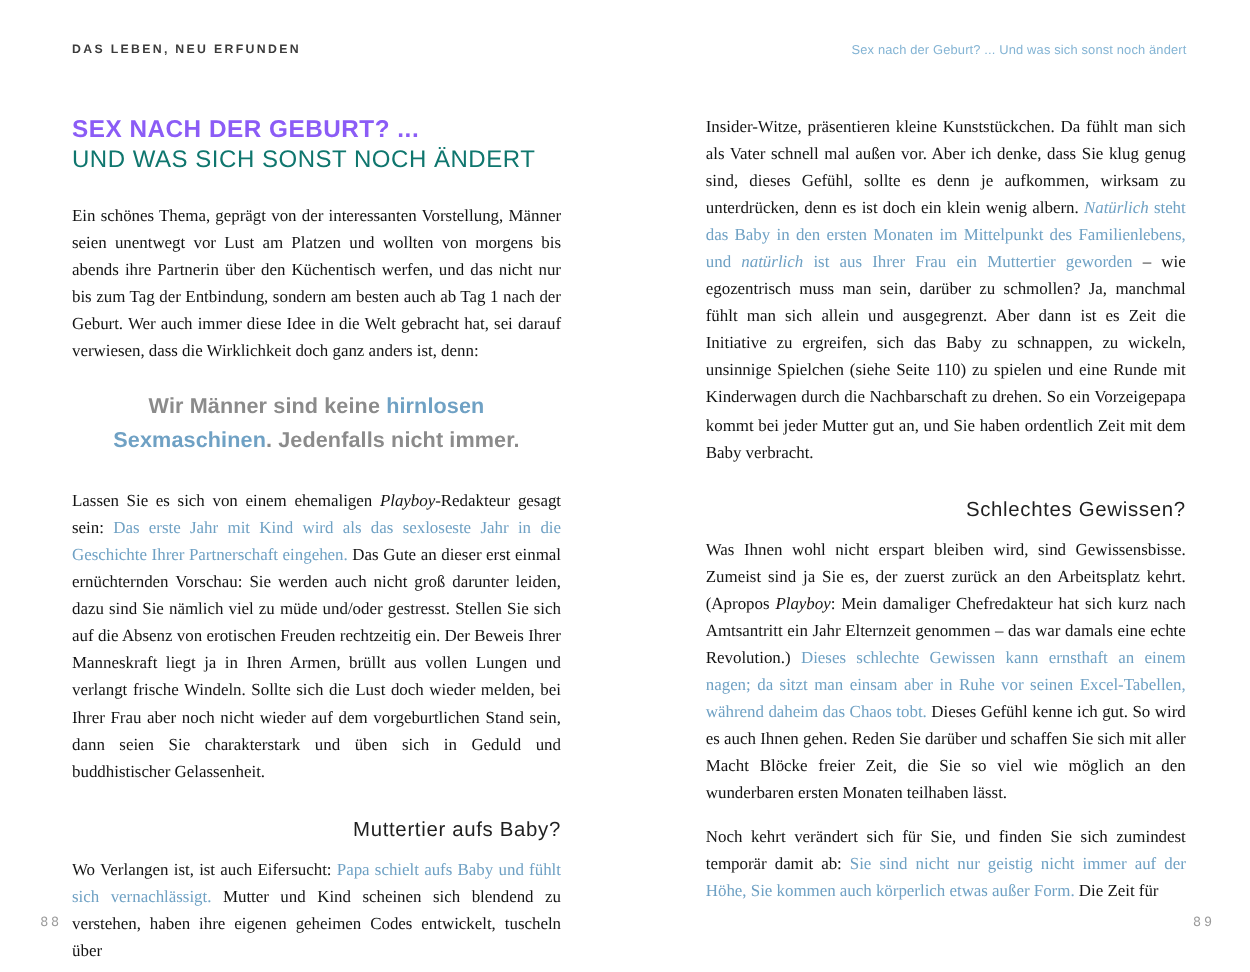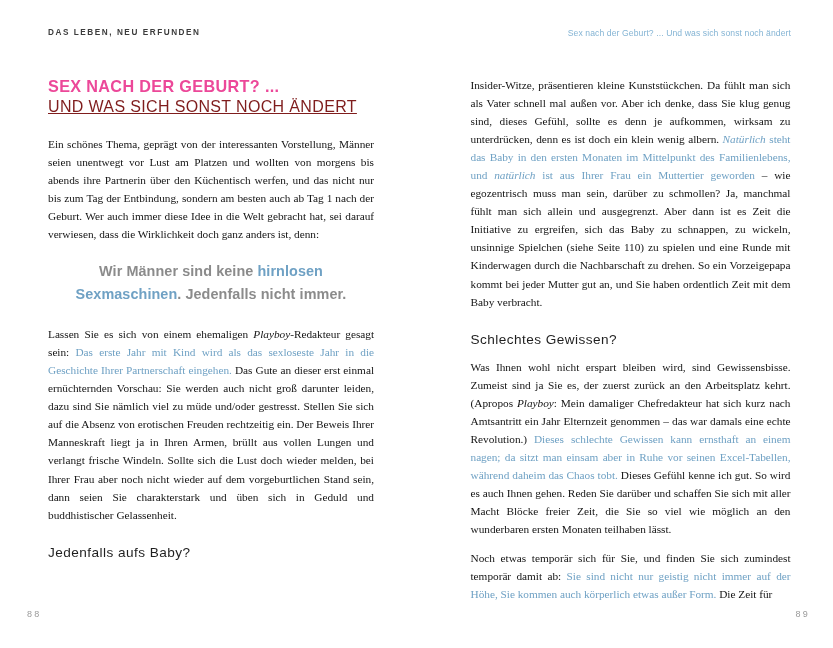--- a/index.html
+++ b/index.html
@@ -79,30 +79,29 @@
   .chapter-title {
     font-family: "Liberation Sans", sans-serif;
     margin: 0 0 17px 0;
     line-height: 1.30;
     letter-spacing: 0.35px;
   }
   .chapter-title .t1 {
     display: block;
     font-size: 16.2px;
     font-weight: bold;
-    color: #ec4899;
+    color: #8b5cf6;
     text-transform: uppercase;
   }
   .chapter-title .t2 {
     display: block;
     font-size: 16px;
     font-weight: normal;
-    color: #7f1d1d;
+    color: #0f766e;
     text-transform: uppercase;
-    text-decoration: underline;
   }
 
   
   p.body {
     margin: 0 0 11px 0;
     font-size: 11.3px;
     line-height: 18.05px;
     text-align: justify;
     hyphens: auto;
     -webkit-hyphens: auto;
@@ -129,20 +128,21 @@
 
   
   h2.subhead {
     font-family: "Liberation Sans", sans-serif;
     font-size: 13.6px;
     font-weight: normal;
     color: #1f1f1f;
     margin: 21px 0 10px 0;
     letter-spacing: 0.45px;
     line-height: 1.2;
+    text-align: right;
   }
 </style>
 </head>
 <body>
 
 <div class="spread">
 
   <div class="page page-left">
 
     <div class="runhead runhead-verso">DAS LEBEN, NEU ERFUNDEN</div>
@@ -155,41 +155,42 @@
       </h1>
 
       <p class="body">Ein schönes Thema, geprägt von der interessanten Vorstellung, Männer seien unentwegt vor Lust am Platzen und wollten von morgens bis abends ihre Partnerin über den Küchentisch werfen, und das nicht nur bis zum Tag der Entbindung, sondern am besten auch ab Tag 1 nach der Geburt. Wer auch immer diese Idee in die Welt gebracht hat, sei darauf verwiesen, dass die Wirklichkeit doch ganz anders ist, denn:</p>
 
       <div class="pullquote">
         <span>Wir Männer sind keine </span><span class="hl">hirnlosen Sexmaschinen</span><span>. Jedenfalls nicht immer.</span>
       </div>
 
       <p class="body"><span>Lassen Sie es sich von einem ehemaligen </span><span class="it">Playboy</span><span>-Redakteur gesagt sein: </span><span class="hl">Das erste Jahr mit Kind wird als das sexloseste Jahr in die Geschichte Ihrer Partnerschaft eingehen.</span><span> Das Gute an dieser erst einmal ernüchternden Vorschau: Sie werden auch nicht groß darunter leiden, dazu sind Sie nämlich viel zu müde und/oder gestresst. Stellen Sie sich auf die Absenz von erotischen Freuden rechtzeitig ein. Der Beweis Ihrer Manneskraft liegt ja in Ihren Armen, brüllt aus vollen Lungen und verlangt frische Windeln. Sollte sich die Lust doch wieder melden, bei Ihrer Frau aber noch nicht wieder auf dem vorgeburtlichen Stand sein, dann seien Sie charakterstark und üben sich in Geduld und buddhistischer Gelassenheit.</span></p>
 
-      <h2 class="subhead">Jedenfalls aufs Baby?</h2>
+      <h2 class="subhead">Muttertier aufs Baby?</h2>
 
+      <p class="body"><span>Wo Verlangen ist, ist auch Eifersucht: </span><span class="hl">Papa schielt aufs Baby und fühlt sich vernachlässigt.</span><span> Mutter und Kind scheinen sich blendend zu verstehen, haben ihre eigenen geheimen Codes entwickelt, tuscheln über</span></p>
 
     </div>
 
     <div class="folio folio-left">88</div>
   </div>
 
   <div class="page page-right">
 
     <div class="runhead runhead-recto">Sex nach der Geburt? ... Und was sich sonst noch ändert</div>
 
     <div class="col">
 
       <p class="body"><span>Insider-Witze, präsentieren kleine Kunststückchen. Da fühlt man sich als Vater schnell mal außen vor. Aber ich denke, dass Sie klug genug sind, dieses Gefühl, sollte es denn je aufkommen, wirksam zu unterdrücken, denn es ist doch ein klein wenig albern. </span><span class="hl it">Natürlich</span><span class="hl"> steht das Baby in den ersten Monaten im Mittelpunkt des Familienlebens, und </span><span class="hl it">natürlich</span><span class="hl"> ist aus Ihrer Frau ein Muttertier geworden</span><span> – wie egozentrisch muss man sein, darüber zu schmollen? Ja, manchmal fühlt man sich allein und ausgegrenzt. Aber dann ist es Zeit die Initiative zu ergreifen, sich das Baby zu schnappen, zu wickeln, unsinnige Spielchen (siehe Seite 110) zu spielen und eine Runde mit Kinderwagen durch die Nachbarschaft zu drehen. So ein Vorzeigepapa kommt bei jeder Mutter gut an, und Sie haben ordentlich Zeit mit dem Baby verbracht.</span></p>
 
       <h2 class="subhead">Schlechtes Gewissen?</h2>
 
       <p class="body"><span>Was Ihnen wohl nicht erspart bleiben wird, sind Gewissensbisse. Zumeist sind ja Sie es, der zuerst zurück an den Arbeitsplatz kehrt. (Apropos </span><span class="it">Playboy</span><span>: Mein damaliger Chefredakteur hat sich kurz nach Amtsantritt ein Jahr Elternzeit genommen – das war damals eine echte Revolution.) </span><span class="hl">Dieses schlechte Gewissen kann ernsthaft an einem nagen; da sitzt man einsam aber in Ruhe vor seinen Excel-Tabellen, während daheim das Chaos tobt.</span><span> Dieses Gefühl kenne ich gut. So wird es auch Ihnen gehen. Reden Sie darüber und schaffen Sie sich mit aller Macht Blöcke freier Zeit, die Sie so viel wie möglich an den wunderbaren ersten Monaten teilhaben lässt.</span></p>
 
 
-      <p class="body"><span>Noch etwas temporär sich für Sie, und finden Sie sich zumindest temporär damit ab: </span><span class="hl">Sie sind nicht nur geistig nicht immer auf der Höhe, Sie kommen auch körperlich etwas außer Form.</span><span> Die Zeit für</span></p>
+      <p class="body"><span>Noch kehrt verändert sich für Sie, und finden Sie sich zumindest temporär damit ab: </span><span class="hl">Sie sind nicht nur geistig nicht immer auf der Höhe, Sie kommen auch körperlich etwas außer Form.</span><span> Die Zeit für</span></p>
 
     </div>
 
     <div class="folio folio-right">89</div>
   </div>
 
 </div>
 
 </body></html>

